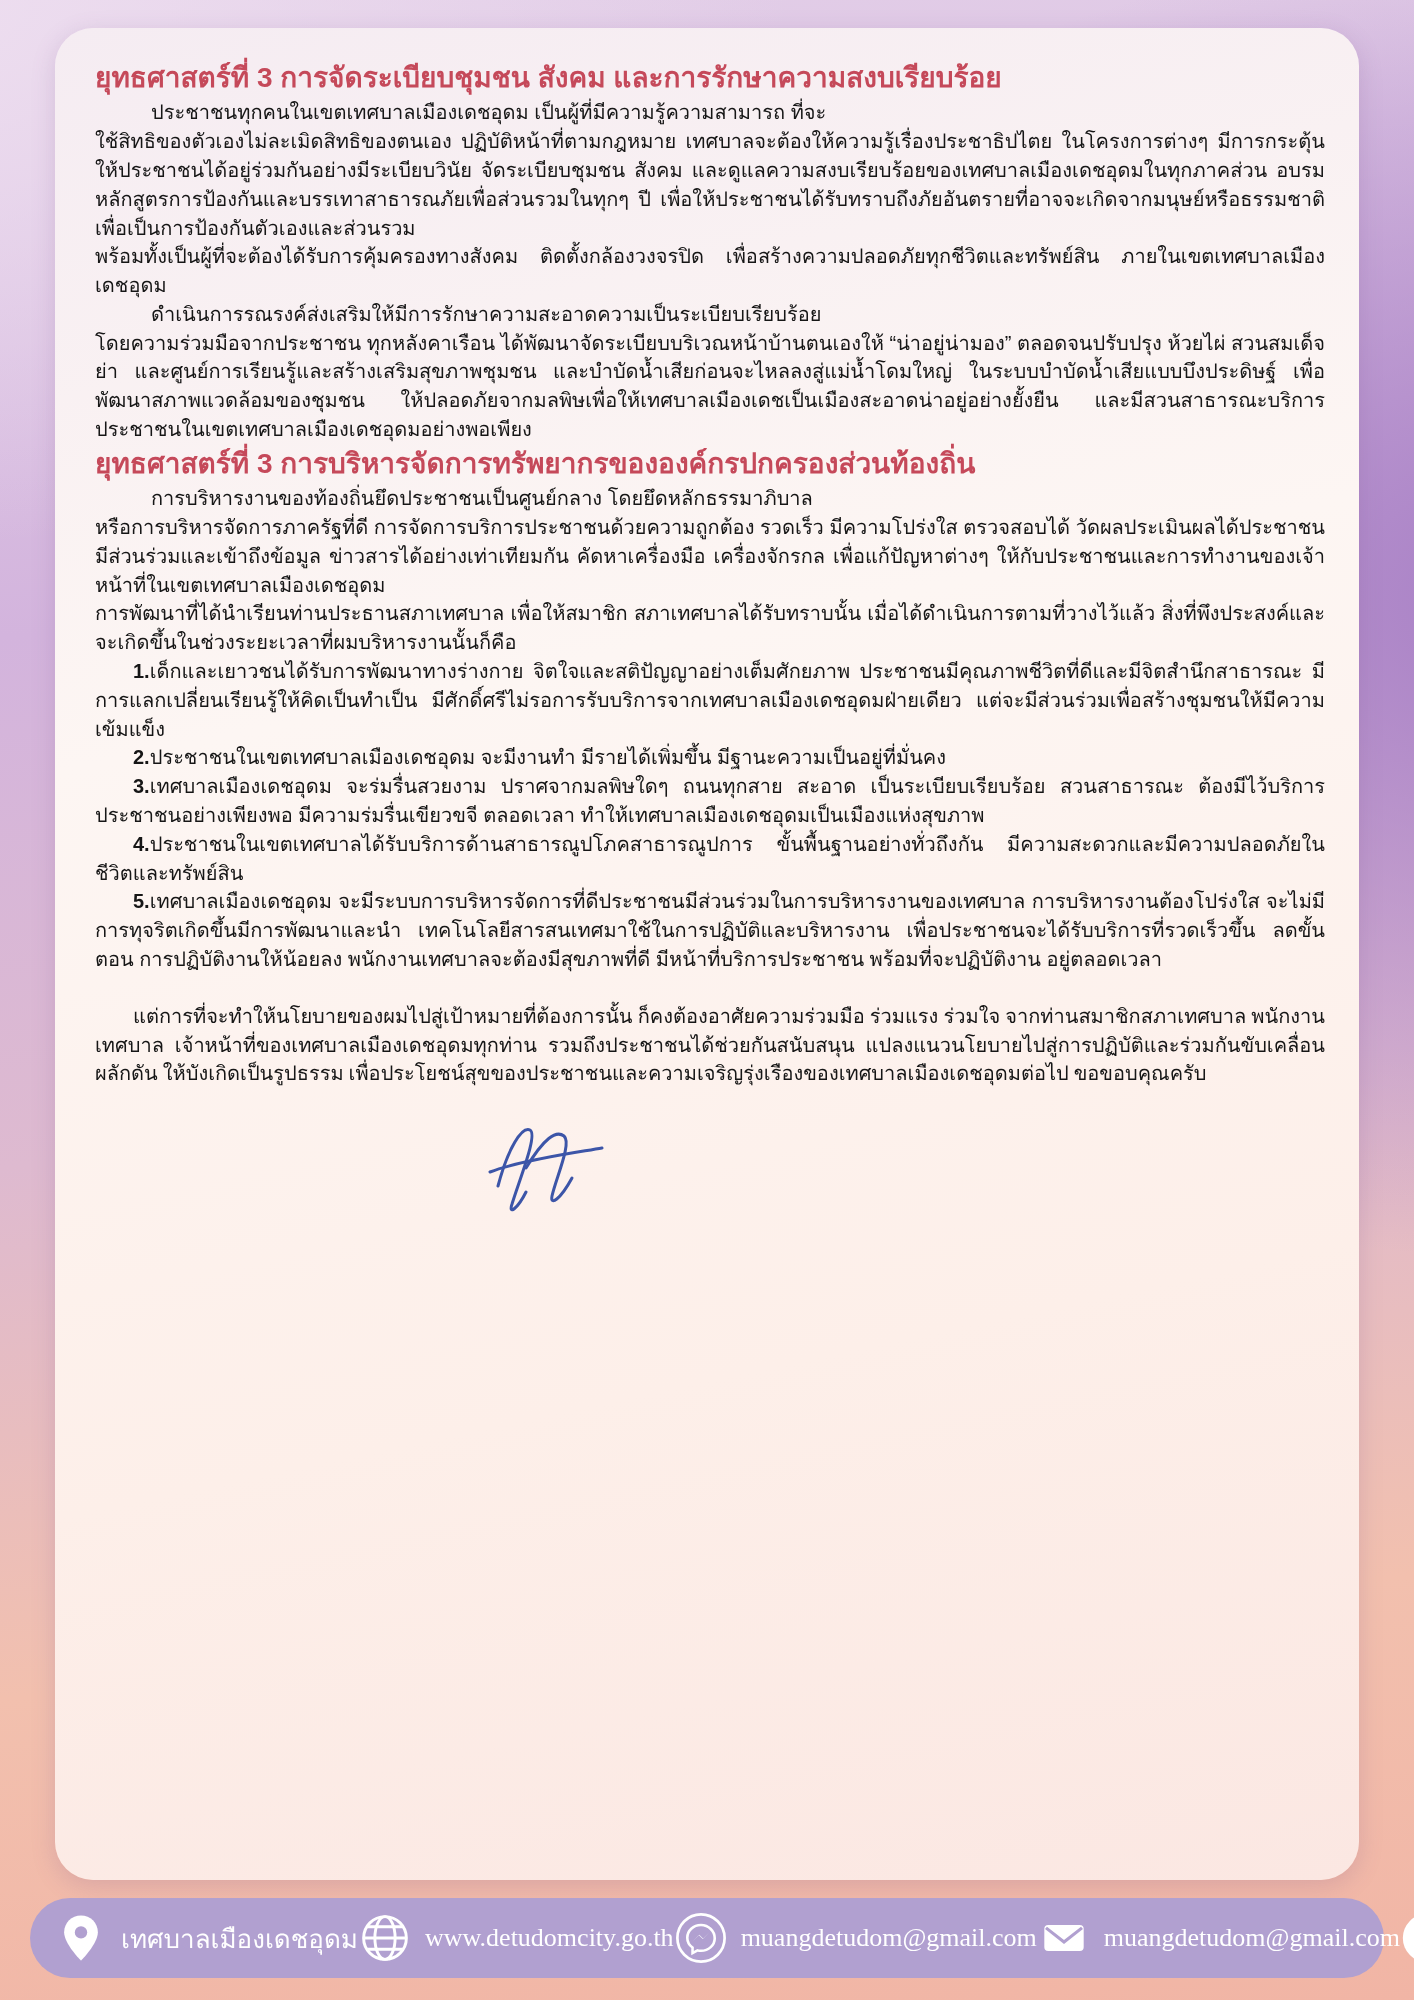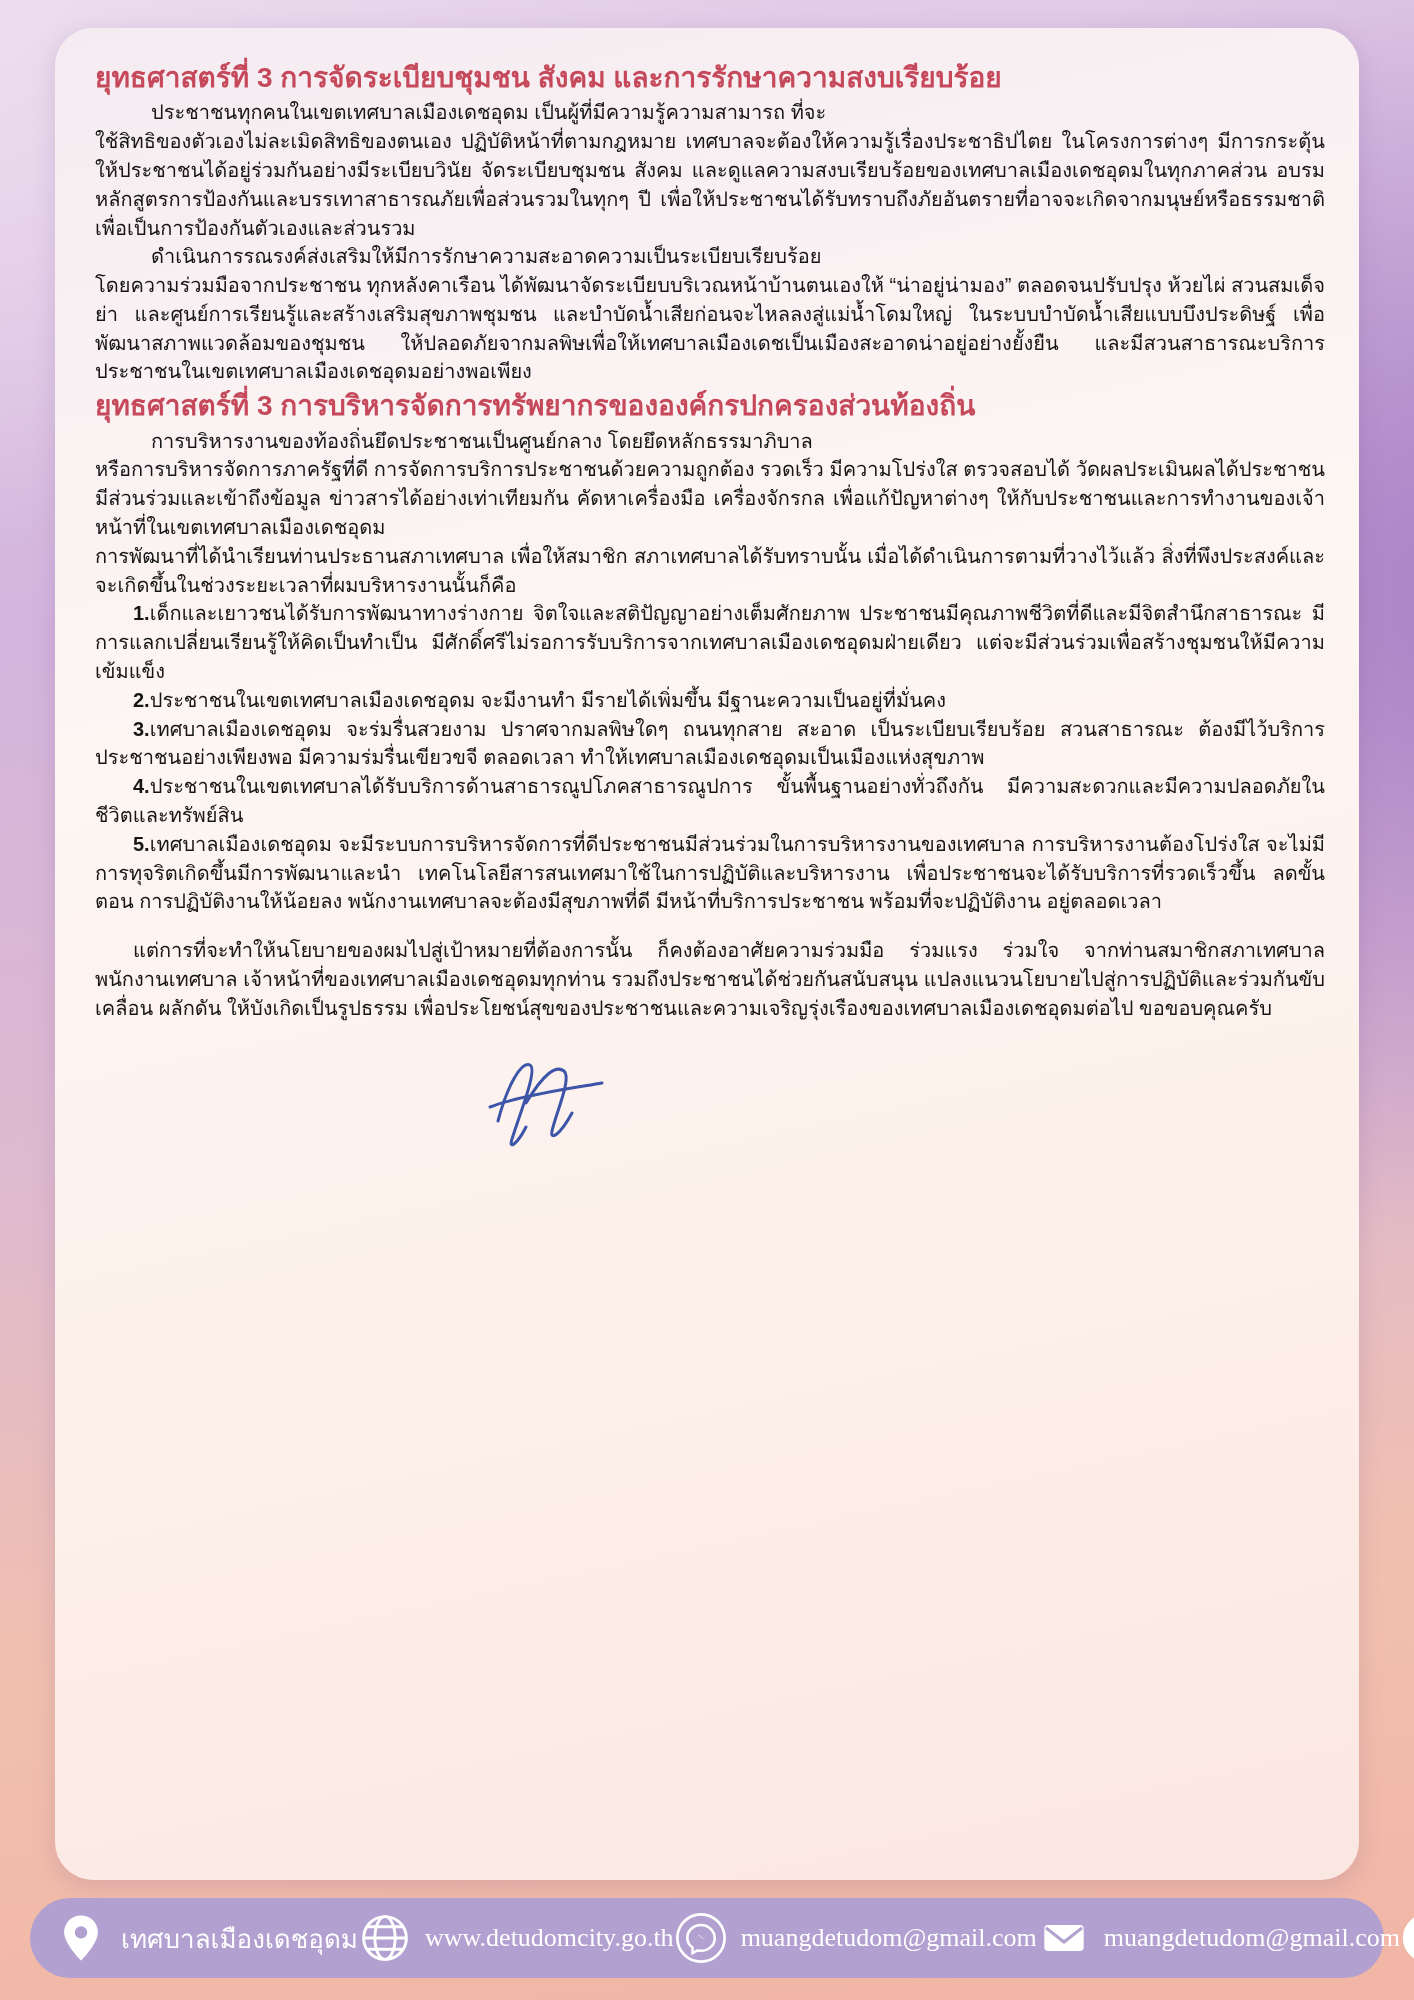--- a/index.html
+++ b/index.html
@@ -21,21 +21,21 @@
   .heading{
     margin:0;color:#c5495a;font-weight:bold;font-size:28px;line-height:1.44;
   }
   .para,.lead{
     margin:0;color:#161616;font-size:20px;line-height:1.44;font-weight:500;
   }
   .para{text-align:justify;}
   .lead{text-indent:56px;}
   .item{text-indent:38px;}
   .item .num{font-weight:bold;}
-  .closing{margin-top:20px;}
+  .closing{margin-top:28px;font-family:Liberation Serif, serif;}
   .sig-block{width:420px;margin:22px 0 0 240px;text-align:center;}
   .sig-svg{display:block;margin:0 auto 2px auto;}
   .footer-bar{
     position:absolute;left:30px;top:1898px;width:1354px;height:80px;
     box-sizing:border-box;border-radius:40px;background:#b1a0d0;
     display:flex;align-items:center;justify-content:space-between;
     padding:0 24px;
   }
   .footer-item{display:flex;align-items:center;gap:13px;}
   .footer-item .icon{width:54px;height:54px;display:flex;align-items:center;justify-content:center;}
@@ -47,20 +47,21 @@
 </style>
 </head>
 <body>
 
 <div class="card">
 
   <section>
     <h2 class="heading">ยุทธศาสตร์ที่ 3 การจัดระเบียบชุมชน สังคม และการรักษาความสงบเรียบร้อย</h2>
     <p class="lead">ประชาชนทุกคนในเขตเทศบาลเมืองเดชอุดม เป็นผู้ที่มีความรู้ความสามารถ ที่จะ</p>
     <p class="para">ใช้สิทธิของตัวเองไม่ละเมิดสิทธิของตนเอง ปฏิบัติหน้าที่ตามกฎหมาย เทศบาลจะต้องให้ความรู้เรื่องประชาธิปไตย ในโครงการต่างๆ มีการกระตุ้นให้ประชาชนได้อยู่ร่วมกันอย่างมีระเบียบวินัย จัดระเบียบชุมชน สังคม และดูแลความสงบเรียบร้อยของเทศบาลเมืองเดชอุดมในทุกภาคส่วน  อบรมหลักสูตรการป้องกันและบรรเทาสาธารณภัยเพื่อส่วนรวมในทุกๆ ปี เพื่อให้ประชาชนได้รับทราบถึงภัยอันตรายที่อาจจะเกิดจากมนุษย์หรือธรรมชาติ เพื่อเป็นการป้องกันตัวเองและส่วนรวม</p>
+    <p class="para">พร้อมทั้งเป็นผู้ที่จะต้องได้รับการคุ้มครองทางสังคม   ติดตั้งกล้องวงจรปิด   เพื่อสร้างความปลอดภัยทุกชีวิตและทรัพย์สิน ภายในเขตเทศบาลเมืองเดชอุดม</p>
   </section>
 
   <section>
     <p class="lead">ดำเนินการรณรงค์ส่งเสริมให้มีการรักษาความสะอาดความเป็นระเบียบเรียบร้อย</p>
     <p class="para">โดยความร่วมมือจากประชาชน ทุกหลังคาเรือน ได้พัฒนาจัดระเบียบบริเวณหน้าบ้านตนเองให้ “น่าอยู่น่ามอง” ตลอดจนปรับปรุง ห้วยไผ่ สวนสมเด็จย่า และศูนย์การเรียนรู้และสร้างเสริมสุขภาพชุมชน และบำบัดน้ำเสียก่อนจะไหลลงสู่แม่น้ำโดมใหญ่  ในระบบบำบัดน้ำเสียแบบบึงประดิษฐ์  เพื่อพัฒนาสภาพแวดล้อมของชุมชน  ให้ปลอดภัยจากมลพิษเพื่อให้เทศบาลเมืองเดชเป็นเมืองสะอาดน่าอยู่อย่างยั้งยืน     และมีสวนสาธารณะบริการประชาชนในเขตเทศบาลเมืองเดชอุดมอย่างพอเพียง</p>
   </section>
 
   <section>
     <h2 class="heading">ยุทธศาสตร์ที่ 3 การบริหารจัดการทรัพยากรขององค์กรปกครองส่วนท้องถิ่น</h2>
     <p class="lead">การบริหารงานของท้องถิ่นยึดประชาชนเป็นศูนย์กลาง โดยยึดหลักธรรมาภิบาล</p>

